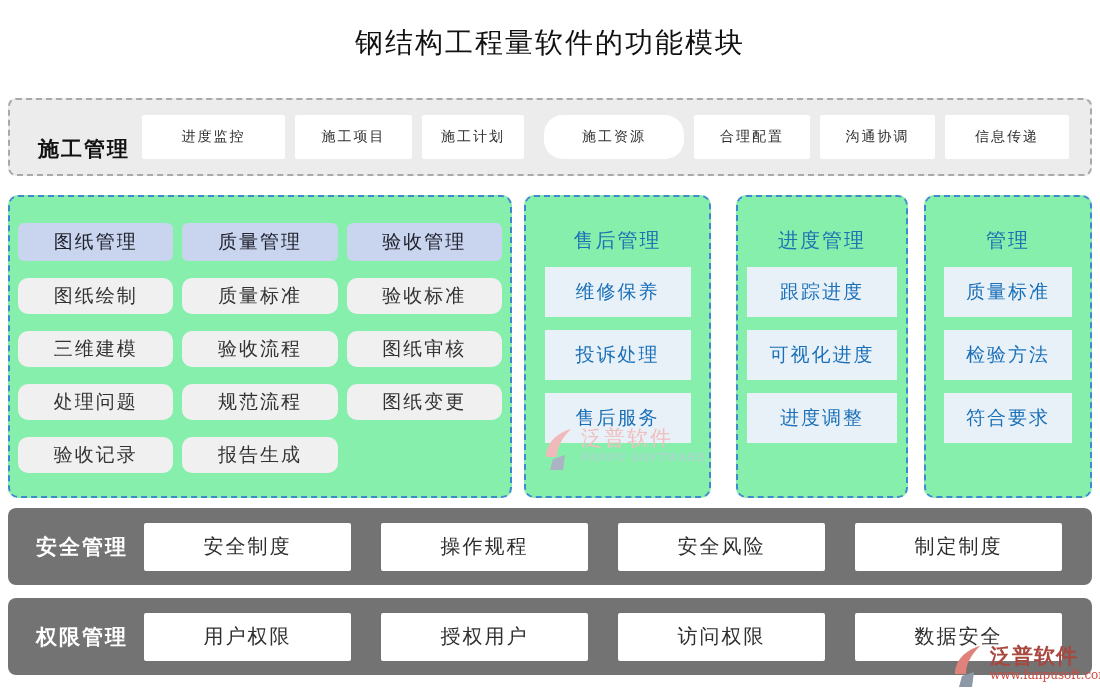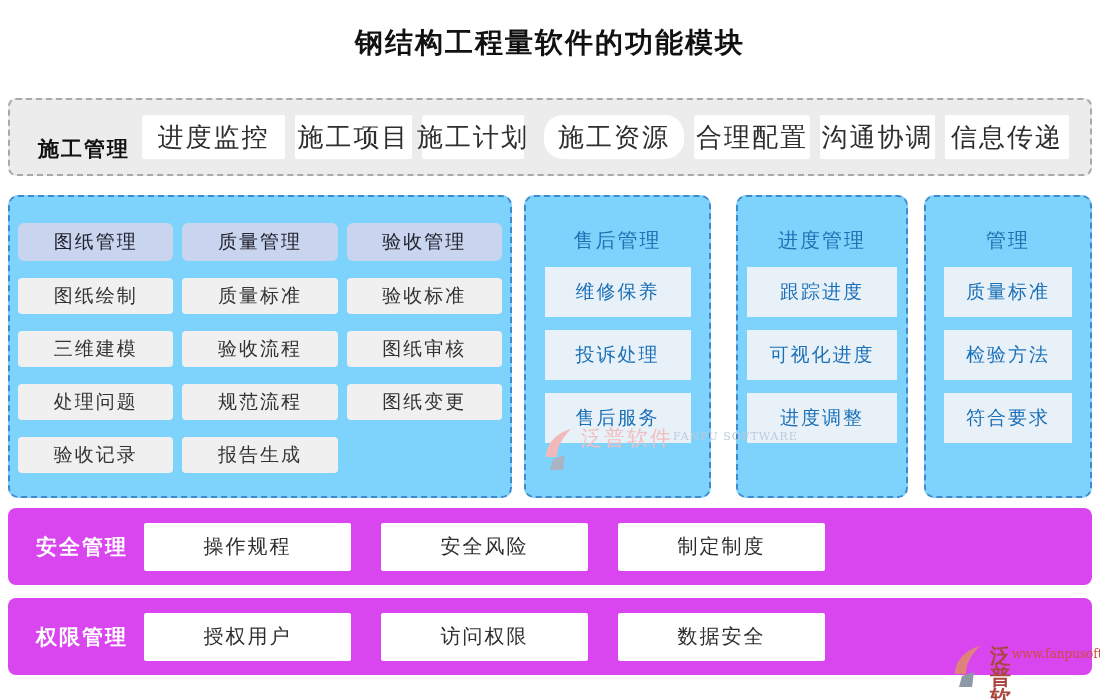--- a/index.html
+++ b/index.html
@@ -3,59 +3,59 @@
 <meta charset="utf-8">
 <style>
   html,body{margin:0;padding:0;}
   body{
     width:1100px;height:700px;position:relative;background:#ffffff;
     font-family:"DejaVu Serif","Liberation Serif",serif;
     overflow:hidden;
   }
   .page-title{
     position:absolute;top:24px;left:0;width:1100px;text-align:center;
-    font-size:28px;font-weight:bold;color:#111;letter-spacing:2px;
+    font-size:28px;font-weight:normal;color:#111;letter-spacing:2px;
   }
   
   .top-bar{
     position:absolute;left:8px;top:98px;width:1084px;height:78px;
     background:#ececec;border:2px dashed #a9a9a9;border-radius:8px;
     box-sizing:border-box;display:flex;align-items:center;padding:0 14px 0 28px;
   }
   .top-bar .bar-label{
     font-size:21px;font-weight:bold;color:#111;letter-spacing:2px;
     margin-right:12px;white-space:nowrap;margin-top:24px;
   }
   .btn-white{
-    background:#ffffff;color:#2e2e2e;font-size:26px;letter-spacing:2px;
+    background:#ffffff;color:#2e2e2e;font-size:14px;letter-spacing:2px;
     height:44px;display:flex;align-items:center;justify-content:center;
     border-radius:2px;box-sizing:border-box;white-space:nowrap;
   }
   .top-bar .btn-white{margin-right:10px;flex:0 0 auto;}
   .top-bar .w1{width:143px;} .top-bar .w2{width:117px;} .top-bar .w3{width:102px;}
   .top-bar .w4{width:140px;margin-left:10px;border-radius:19px;} .top-bar .w5{width:116px;}
   .top-bar .w6{width:115px;} .top-bar .w7{width:124px;margin-right:0;}
   
   .mid{position:absolute;left:8px;top:195px;width:1084px;height:303px;display:flex;}
   .panel{
     border:2px dashed #4288cf;border-radius:10px;box-sizing:border-box;
-    background:#7dd3fc;position:relative;text-align:center;
+    background:#86efac;position:relative;text-align:center;
   }
   .panel-drawing{width:504px;margin-right:12px;padding:26px 8px 0 8px;}
   .drawing-grid{
     display:grid;grid-template-columns:repeat(3,1fr);
     column-gap:9px;row-gap:17px;
   }
   .hdr-cell{
     background:#c9d5ee;border-radius:6px;height:38px;
     display:flex;align-items:center;justify-content:center;
     font-size:19px;color:#20222e;letter-spacing:2px;
   }
   .gray-cell{
-    background:#f0f0f0;border-radius:4px;height:36px;
+    background:#f0f0f0;border-radius:10px;height:36px;
     display:flex;align-items:center;justify-content:center;
     font-size:19px;color:#333;letter-spacing:2px;
   }
   .panel-col{display:flex;flex-direction:column;align-items:center;}
   .panel-after{width:187px;margin-right:25px;}
   .panel-progress{width:172px;margin-right:16px;}
   .panel-mgmt{width:168px;}
   .panel-col .panel-title{
     margin-top:30px;font-size:20px;color:#1e72b4;letter-spacing:2px;
   }
@@ -64,35 +64,35 @@
     height:50px;display:flex;align-items:center;justify-content:center;
     margin-top:13px;white-space:nowrap;
   }
   .panel-col .btn-lightblue:first-of-type{margin-top:22px;}
   .panel-after .btn-lightblue{width:146px;}
   .panel-progress .btn-lightblue{width:150px;}
   .panel-mgmt .btn-lightblue{width:128px;}
   
   .blue-bar{
     position:absolute;left:8px;width:1084px;height:77px;
-    background:#d946ef;border-radius:8px;box-sizing:border-box;
+    background:#737373;border-radius:8px;box-sizing:border-box;
     display:flex;align-items:center;padding:0 20px 0 28px;
   }
   .bar-safety{top:508px;} .bar-perm{top:598px;}
   .blue-bar .bar-label{
     font-size:21px;font-weight:bold;color:#ffffff;letter-spacing:2px;
     margin-right:16px;white-space:nowrap;
   }
   .blue-bar .btn-white{width:207px;height:48px;font-size:20px;margin-right:30px;}
   .blue-bar .btn-white:last-child{margin-right:0;}
   
   .wm{position:absolute;display:flex;align-items:flex-start;pointer-events:none;}
   .wm-mid{left:543px;top:428px;}
   .wm-br{left:952px;top:645px;}
-  .wm .wm-text{display:flex;line-height:1;}
+  .wm .wm-text{display:flex;flex-direction:column;line-height:1;}
   .wm-mid .wm-name{font-size:21px;color:#f0bfc0;letter-spacing:2px;}
   .wm-mid .wm-sub{font-size:11px;color:#b9cbdc;margin-top:3px;letter-spacing:1px;}
   .wm-br .wm-name{font-size:21px;font-weight:bold;color:#a8473e;letter-spacing:1px;}
   .wm-br .wm-sub{font-size:12px;color:#cf4a41;margin-top:3px;}
   .fp-logo{width:34px;height:44px;margin-right:4px;flex:0 0 auto;}
 </style>
 </head>
 <body>
 
 <div class="page-title">钢结构工程量软件的功能模块</div>
@@ -150,27 +150,29 @@
   <div class="panel panel-col panel-mgmt">
     <div class="panel-title">管理</div>
     <div class="btn-lightblue">质量标准</div>
     <div class="btn-lightblue">检验方法</div>
     <div class="btn-lightblue">符合要求</div>
   </div>
 </div>
 
 <div class="blue-bar bar-safety">
   <span class="bar-label">安全管理</span>
+  <div class="btn-white">安全制度</div>
   <div class="btn-white">操作规程</div>
   <div class="btn-white">安全风险</div>
   <div class="btn-white">制定制度</div>
 </div>
 
 <div class="blue-bar bar-perm">
   <span class="bar-label">权限管理</span>
+  <div class="btn-white">用户权限</div>
   <div class="btn-white">授权用户</div>
   <div class="btn-white">访问权限</div>
   <div class="btn-white">数据安全</div>
 </div>
 
 <div class="wm wm-mid">
   <svg class="fp-logo" viewBox="0 0 34 44">
     <path d="M28,1 C13,5 3,16 3,29 L14,29 C14,18 20,9 28,1 Z" fill="#f2b9bb"></path>
     <path d="M10,31 L22,27 L20,42 L7,42 Z" fill="#aab4c2"></path>
   </svg>

